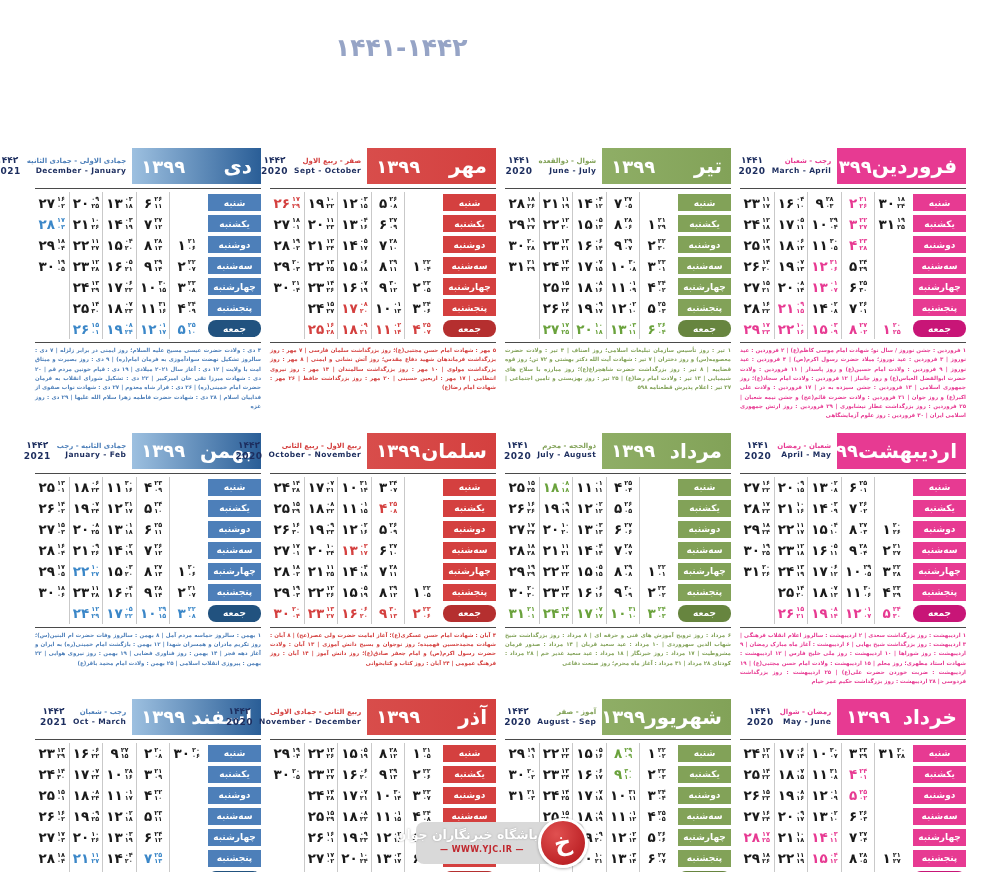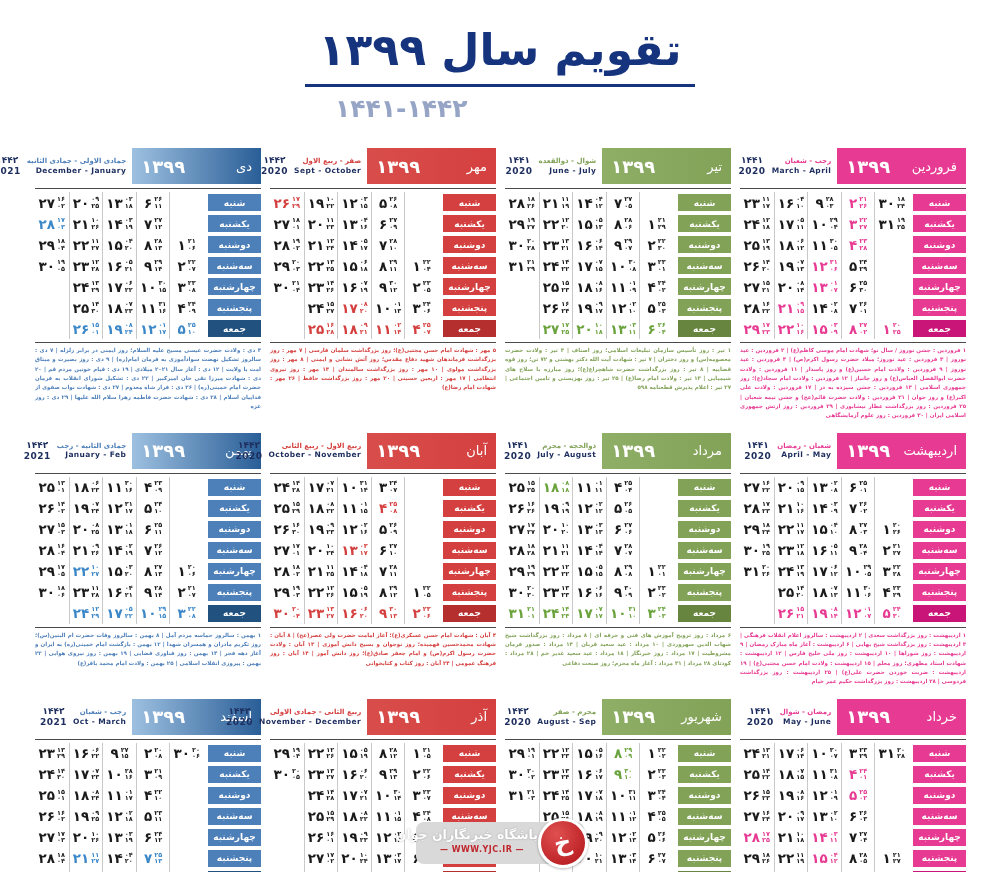--- a/index.html
+++ b/index.html
@@ -22,35 +22,35 @@
   .month { width:226px; direction:rtl; }
   
   .theme-pink  { --main:#e73a92; --dark:#c81577; --hol:#e73a92; --bar:#e73a92; --barend:#e73a92; }
   .theme-green { --main:#82a258; --dark:#67853f; --hol:#6aa23c; --bar:#82a258; --barend:#8fae66; }
   .theme-red   { --main:#d4403f; --dark:#b52f2f; --hol:#d4403f; --bar:#d4403f; --barend:#d84d4b; }
   .theme-blue  { --main:#4d7fb9; --dark:#21527f; --hol:#3b87c8; --bar:#2a5e97; --barend:#9dc0e0; }
   
   .m-header { display:flex; height:36px; align-items:stretch; margin-bottom:4px; }
   .m-bar { order:1; width:57%; background:linear-gradient(to left, var(--bar), var(--barend));
     display:flex; justify-content:space-between; align-items:center; padding:0 9px; }
-  .m-name { font-size:13px; font-weight:normal; color:#fff; }
+  .m-name { font-size:20px; font-weight:bold; color:#fff; }
   .m-cyear { font-size:18px; font-weight:bold; color:#fff; }
   .m-info { order:2; width:43%; display:flex; align-items:center; gap:6px; padding-right:6px; }
   .m-sub { display:flex; flex-direction:column; justify-content:flex-end; line-height:1.25; }
   .m-hm { font-size:7px; font-weight:bold; color:var(--main); white-space:nowrap; }
   .m-gm { font-size:7.5px; font-weight:bold; color:#1c2d5e; letter-spacing:.4px; white-space:nowrap; }
   .m-years { display:flex; flex-direction:column; justify-content:center; line-height:1.25; text-align:center; }
   .m-hy { font-size:9px; font-weight:bold; color:#1c2d5e; }
   .m-gy { font-size:9px; font-weight:bold; color:#1c2d5e; letter-spacing:.5px; }
   
   .m-grid { border-top:1.5px solid #4a4a4a; border-bottom:1.5px solid #4a4a4a;
     display:grid; grid-template-columns:58px repeat(5,1fr); padding:3px 0; }
   .wd-label { height:17px; margin:2px 0 2px 5px; background:var(--main); color:#fff;
     font-size:9px; font-weight:bold; display:flex; align-items:center; justify-content:center; }
-  .wd-fri { background:var(--dark); }
+  .wd-fri { background:var(--dark);border-radius:8px; }
   .cell { height:21px; display:flex; align-items:center; justify-content:center; gap:2px; direction:ltr; }
   .cell.sep { border-left:1px solid #c9c9c9; }
   .d-big { font-size:13.5px; font-weight:bold; color:#1a1a1a; }
   .d-small { display:flex; flex-direction:column; line-height:1.05; }
   .d-small span { font-size:6.5px; font-weight:bold; color:#1a1a1a; }
   .hol .d-big, .hol .d-small span { color:var(--hol); }
   
   .m-foot { margin-top:3px; font-size:5.5px; font-weight:bold; color:var(--main);
     text-align:justify; line-height:1.7; direction:rtl; min-height:30px; }
   
@@ -63,21 +63,20 @@
   .logo-url { font-size:8px; font-weight:bold; color:#c0272d; letter-spacing:.5px; margin-top:3px; }
   .logo-circle { position:absolute; right:-4px; top:-4px; width:50px; height:50px; border-radius:50%;
     background:radial-gradient(circle at 35% 30%, #e05050, #b01217); border:3px solid #fff;
     box-shadow:0 1px 3px rgba(0,0,0,.3); display:flex; align-items:center; justify-content:center; }
   .logo-circle span { color:#fff; font-size:24px; font-weight:bold; transform:rotate(-12deg); }
 </style>
 </head>
 <body>
 
 <div class="title-wrap">
-  <div class="main-title">تقویم سال ۱۳۹۹</div>
   <div class="sub-years">
     <span>۱۴۴۱-۱۴۴۲</span>
   </div>
 </div>
 
 <div class="months" id="months">
     <div class="month theme-blue">
       <div class="m-header">
         <div class="m-bar">
           <span class="m-name">دی</span>
@@ -1300,21 +1299,21 @@
             <span>۲۹</span>
           </span>
         </div>
         <div class="cell"></div>
       </div>
       <div class="m-foot">۱ بهمن : سالروز حماسه مردم آمل | ۸ بهمن : سالروز وفات حضرت ام البنین(س)؛ روز تکریم مادران و همسران شهدا | ۱۲ بهمن : بازگشت امام خمینی(ره) به ایران و آغاز دهه فجر | ۱۴ بهمن : روز فناوری فضایی | ۱۹ بهمن : روز نیروی هوایی | ۲۲ بهمن : پیروزی انقلاب اسلامی | ۲۵ بهمن : ولادت امام محمد باقر(ع)</div>
     </div>
     <div class="month theme-red">
       <div class="m-header">
         <div class="m-bar">
-          <span class="m-name">آبان</span>
+          <span class="m-name">سلمان</span>
           <span class="m-cyear">۱۳۹۹</span>
         </div>
         <div class="m-info">
           <div class="m-sub">
             <span class="m-hm">ربیع الاول - ربیع الثانی</span>
             <span class="m-gm">October - November</span>
           </div>
           <div class="m-years">
             <span class="m-hy">۱۴۴۲</span>
             <span class="m-gy">2020</span>
@@ -2494,21 +2493,21 @@
       </div>
     </div>
     <div class="month theme-green">
       <div class="m-header">
         <div class="m-bar">
           <span class="m-name">شهریور</span>
           <span class="m-cyear">۱۳۹۹</span>
         </div>
         <div class="m-info">
           <div class="m-sub">
-            <span class="m-hm">محرم - صفر</span>
+            <span class="m-hm">آموز - صفر</span>
             <span class="m-gm">August - Sep</span>
           </div>
           <div class="m-years">
             <span class="m-hy">۱۴۴۲</span>
             <span class="m-gy">2020</span>
           </div>
         </div>
       </div>
       <div class="m-grid">
         <div class="wd-label">شنبه</div>

